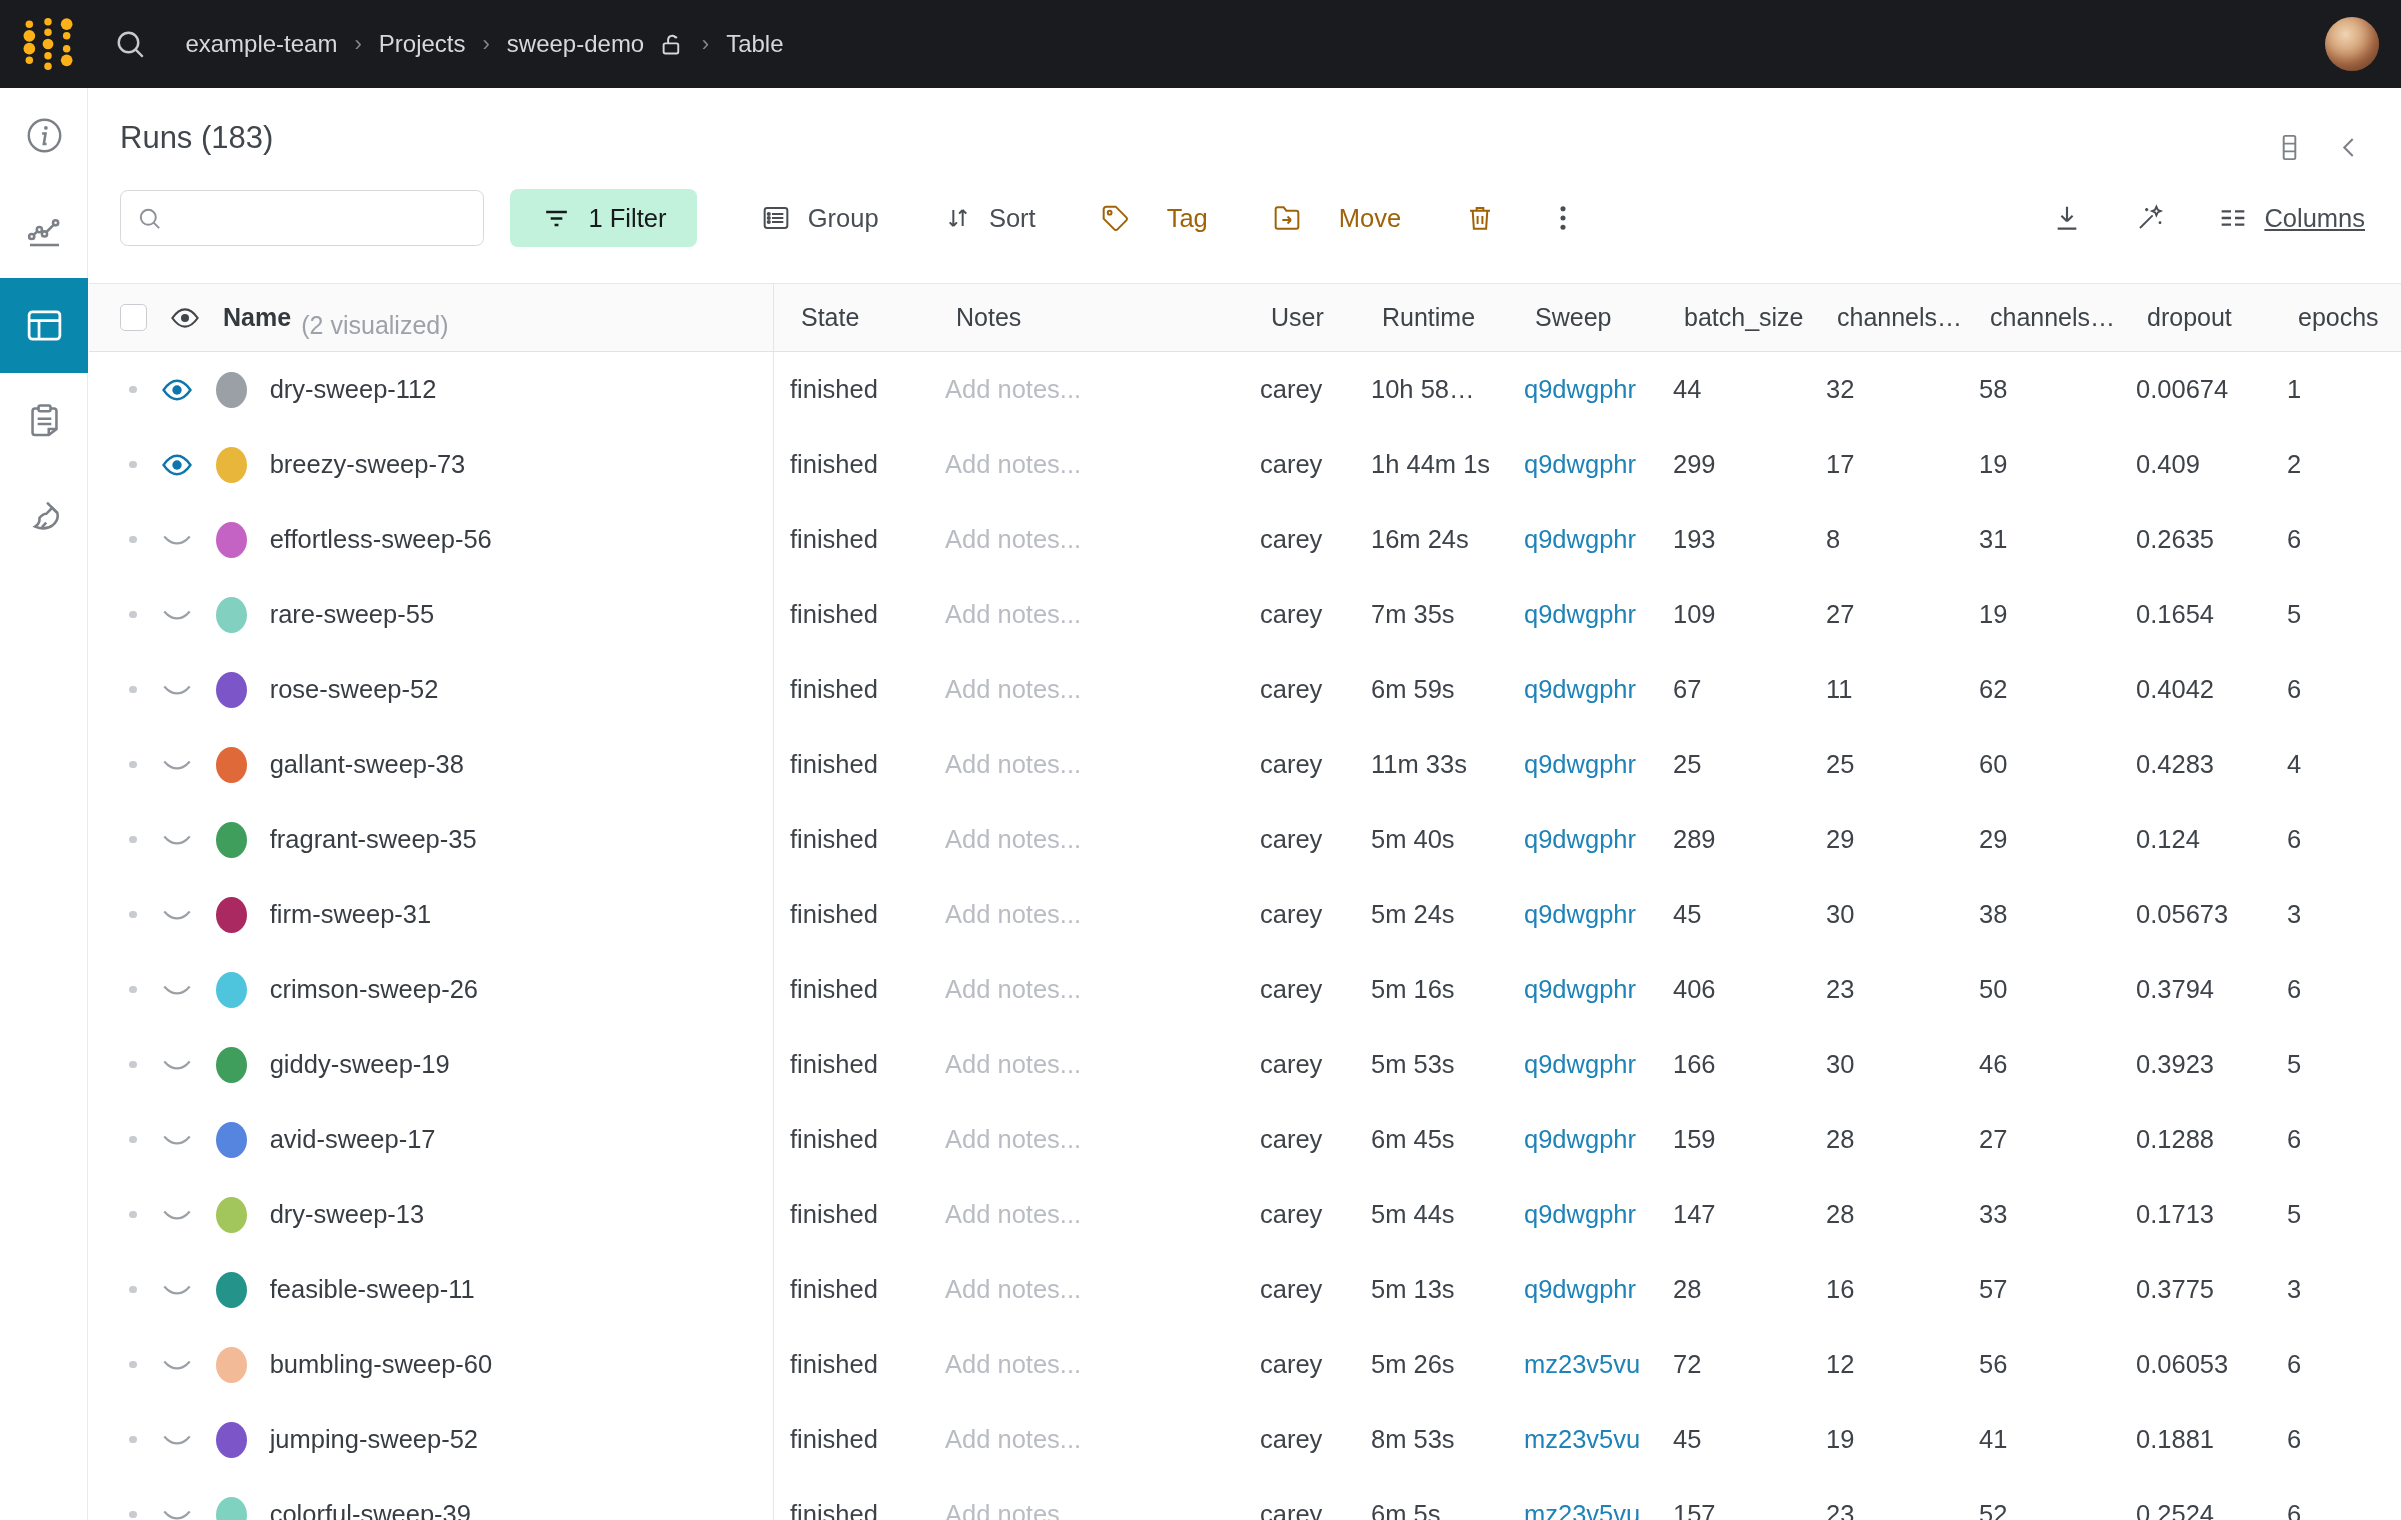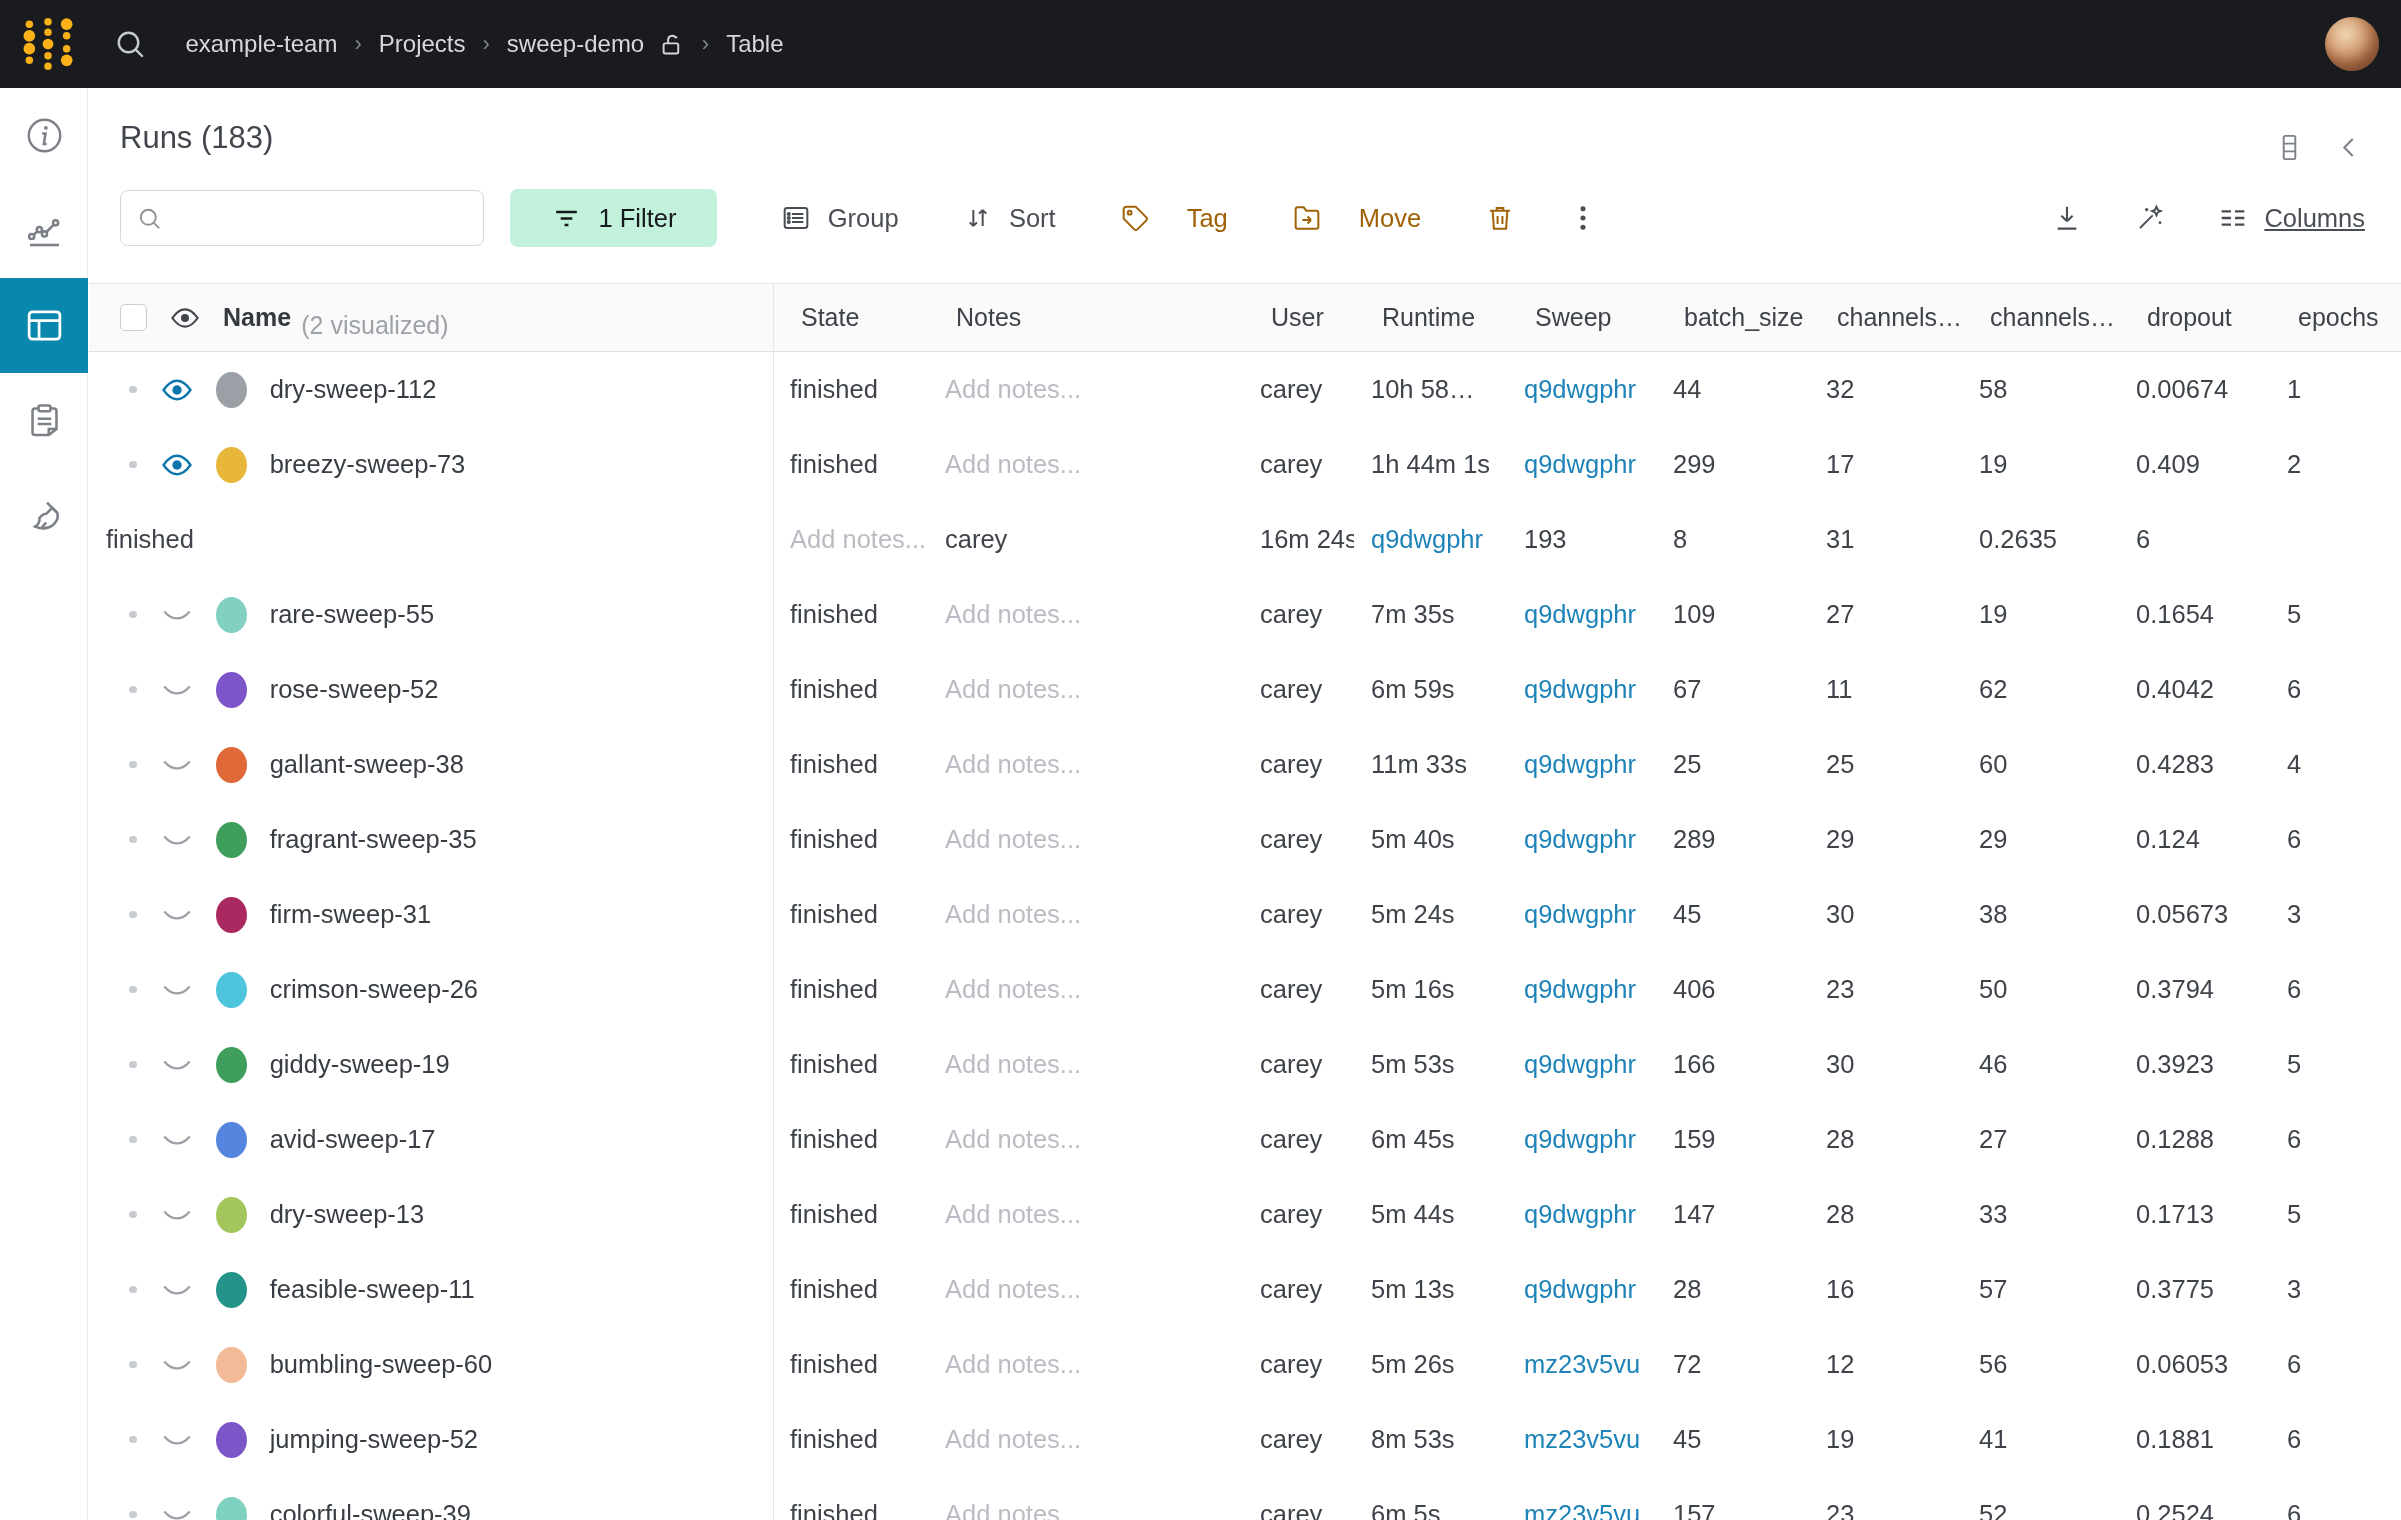--- a/index.html
+++ b/index.html
@@ -35,21 +35,21 @@
     color:#7c8187; }
   .panel-top-icons svg { width:31px; height:31px; }
 
   .toolbar { position:absolute; left:31px; right:36px; top:101px; height:58px;
     display:flex; align-items:center; }
   .search-box { width:364px; height:56px; border:1.7px solid #d6d8db; border-radius:7.7px;
     display:flex; align-items:center; padding:0 13.6px; color:#8d9197; background:#fff; }
   .search-box svg { width:29px; height:29px; flex:0 0 auto; }
   .search-box input { border:none; outline:none; flex:1; height:100%; font-size:24px;
     font-family:"Liberation Sans",sans-serif; color:#3e434a; margin-left:12px; background:transparent; }
-  .btn-filter { margin-left:25.5px; height:58px; padding:0 41px; background:var(--mint,#c2f1dc);
+  .btn-filter { margin-left:25.5px; height:58px; padding:0 31px; background:var(--mint,#c2f1dc);
     border:none; border-radius:7.7px; display:flex; align-items:center; gap:17px;
     font-size:25.5px; color:#17191d; font-family:inherit; cursor:pointer; }
   .btn-filter svg { width:31px; height:31px; }
   .tb-item { margin-left:63px; display:flex; align-items:center; gap:15.3px; font-size:25.5px;
     color:#494e55; background:none; border:none; font-family:inherit; cursor:pointer; }
   .tb-item svg { width:32px; height:32px; }
   .tb-item.disabled { color:#a16207; cursor:default;gap:36px; }
   .tb-item.kebab { margin-left:51px; }
   .tb-right { margin-left:auto; display:flex; align-items:center; gap:51px; color:#494e55; }
   .tb-right .tb-item { margin-left:0;text-decoration:underline; }
@@ -339,20 +339,31 @@
     <div class="cell">carey</div>
     <div class="cell">1h 44m 1s</div>
     <div class="cell sweep">q9dwgphr</div>
     <div class="cell">299</div>
     <div class="cell">17</div>
     <div class="cell">19</div>
     <div class="cell">0.409</div>
     <div class="cell">2</div>
   </div>
       <div class="run-row grid-cols eye-closed">
+    <div class="cell name-cell">
+      <span class="drag-dot"></span>
+
+      <span class="eye eye-closed-icon">
+        <svg viewBox="0 0 24 24" fill="none" stroke="currentColor" stroke-width="1.6">
+          <path d="M3 9.5 l2 2 C7.5 13.8 9.5 14.3 12 14.3 C14.5 14.3 16.5 13.8 19 11.5 l2-2"></path>
+        </svg>
+      </span>
+      <span class="run-dot" style="background: rgb(197, 99, 197);"></span>
+      <span class="run-name">effortless-sweep-56</span>
+    </div>
     <div class="cell">finished</div>
     <div class="cell notes">Add notes...</div>
     <div class="cell">carey</div>
     <div class="cell">16m 24s</div>
     <div class="cell sweep">q9dwgphr</div>
     <div class="cell">193</div>
     <div class="cell">8</div>
     <div class="cell">31</div>
     <div class="cell">0.2635</div>
     <div class="cell">6</div>

